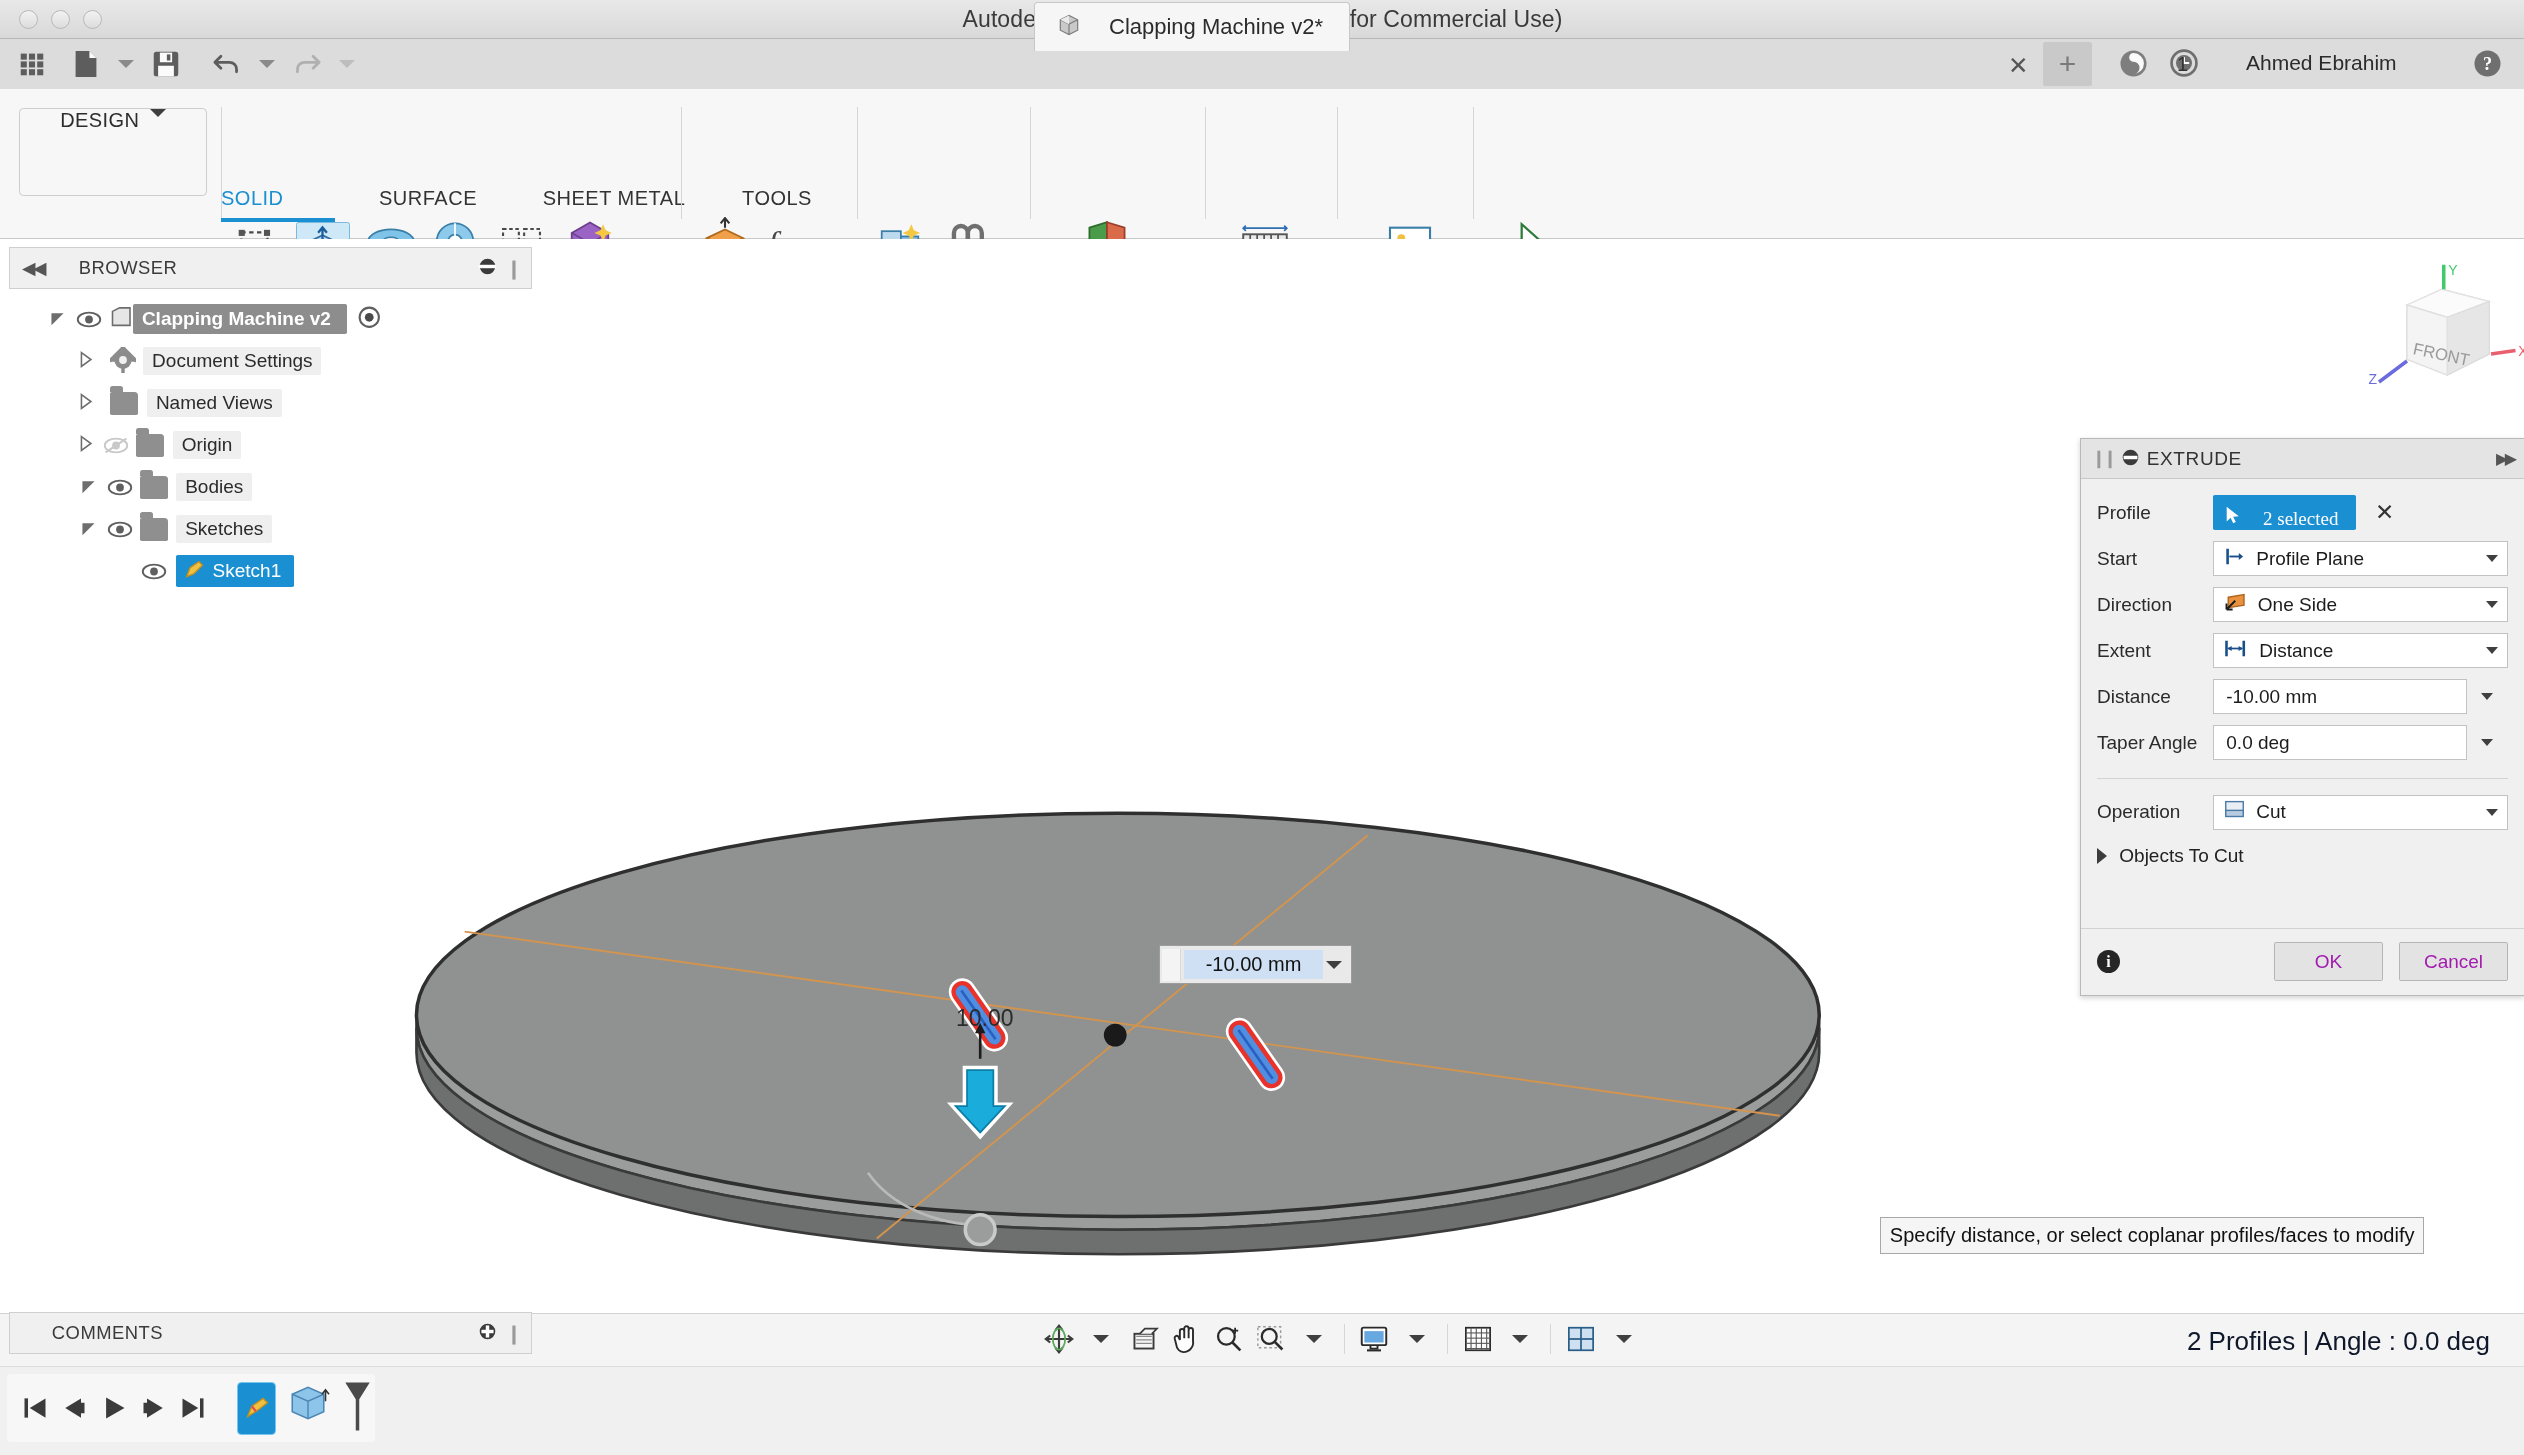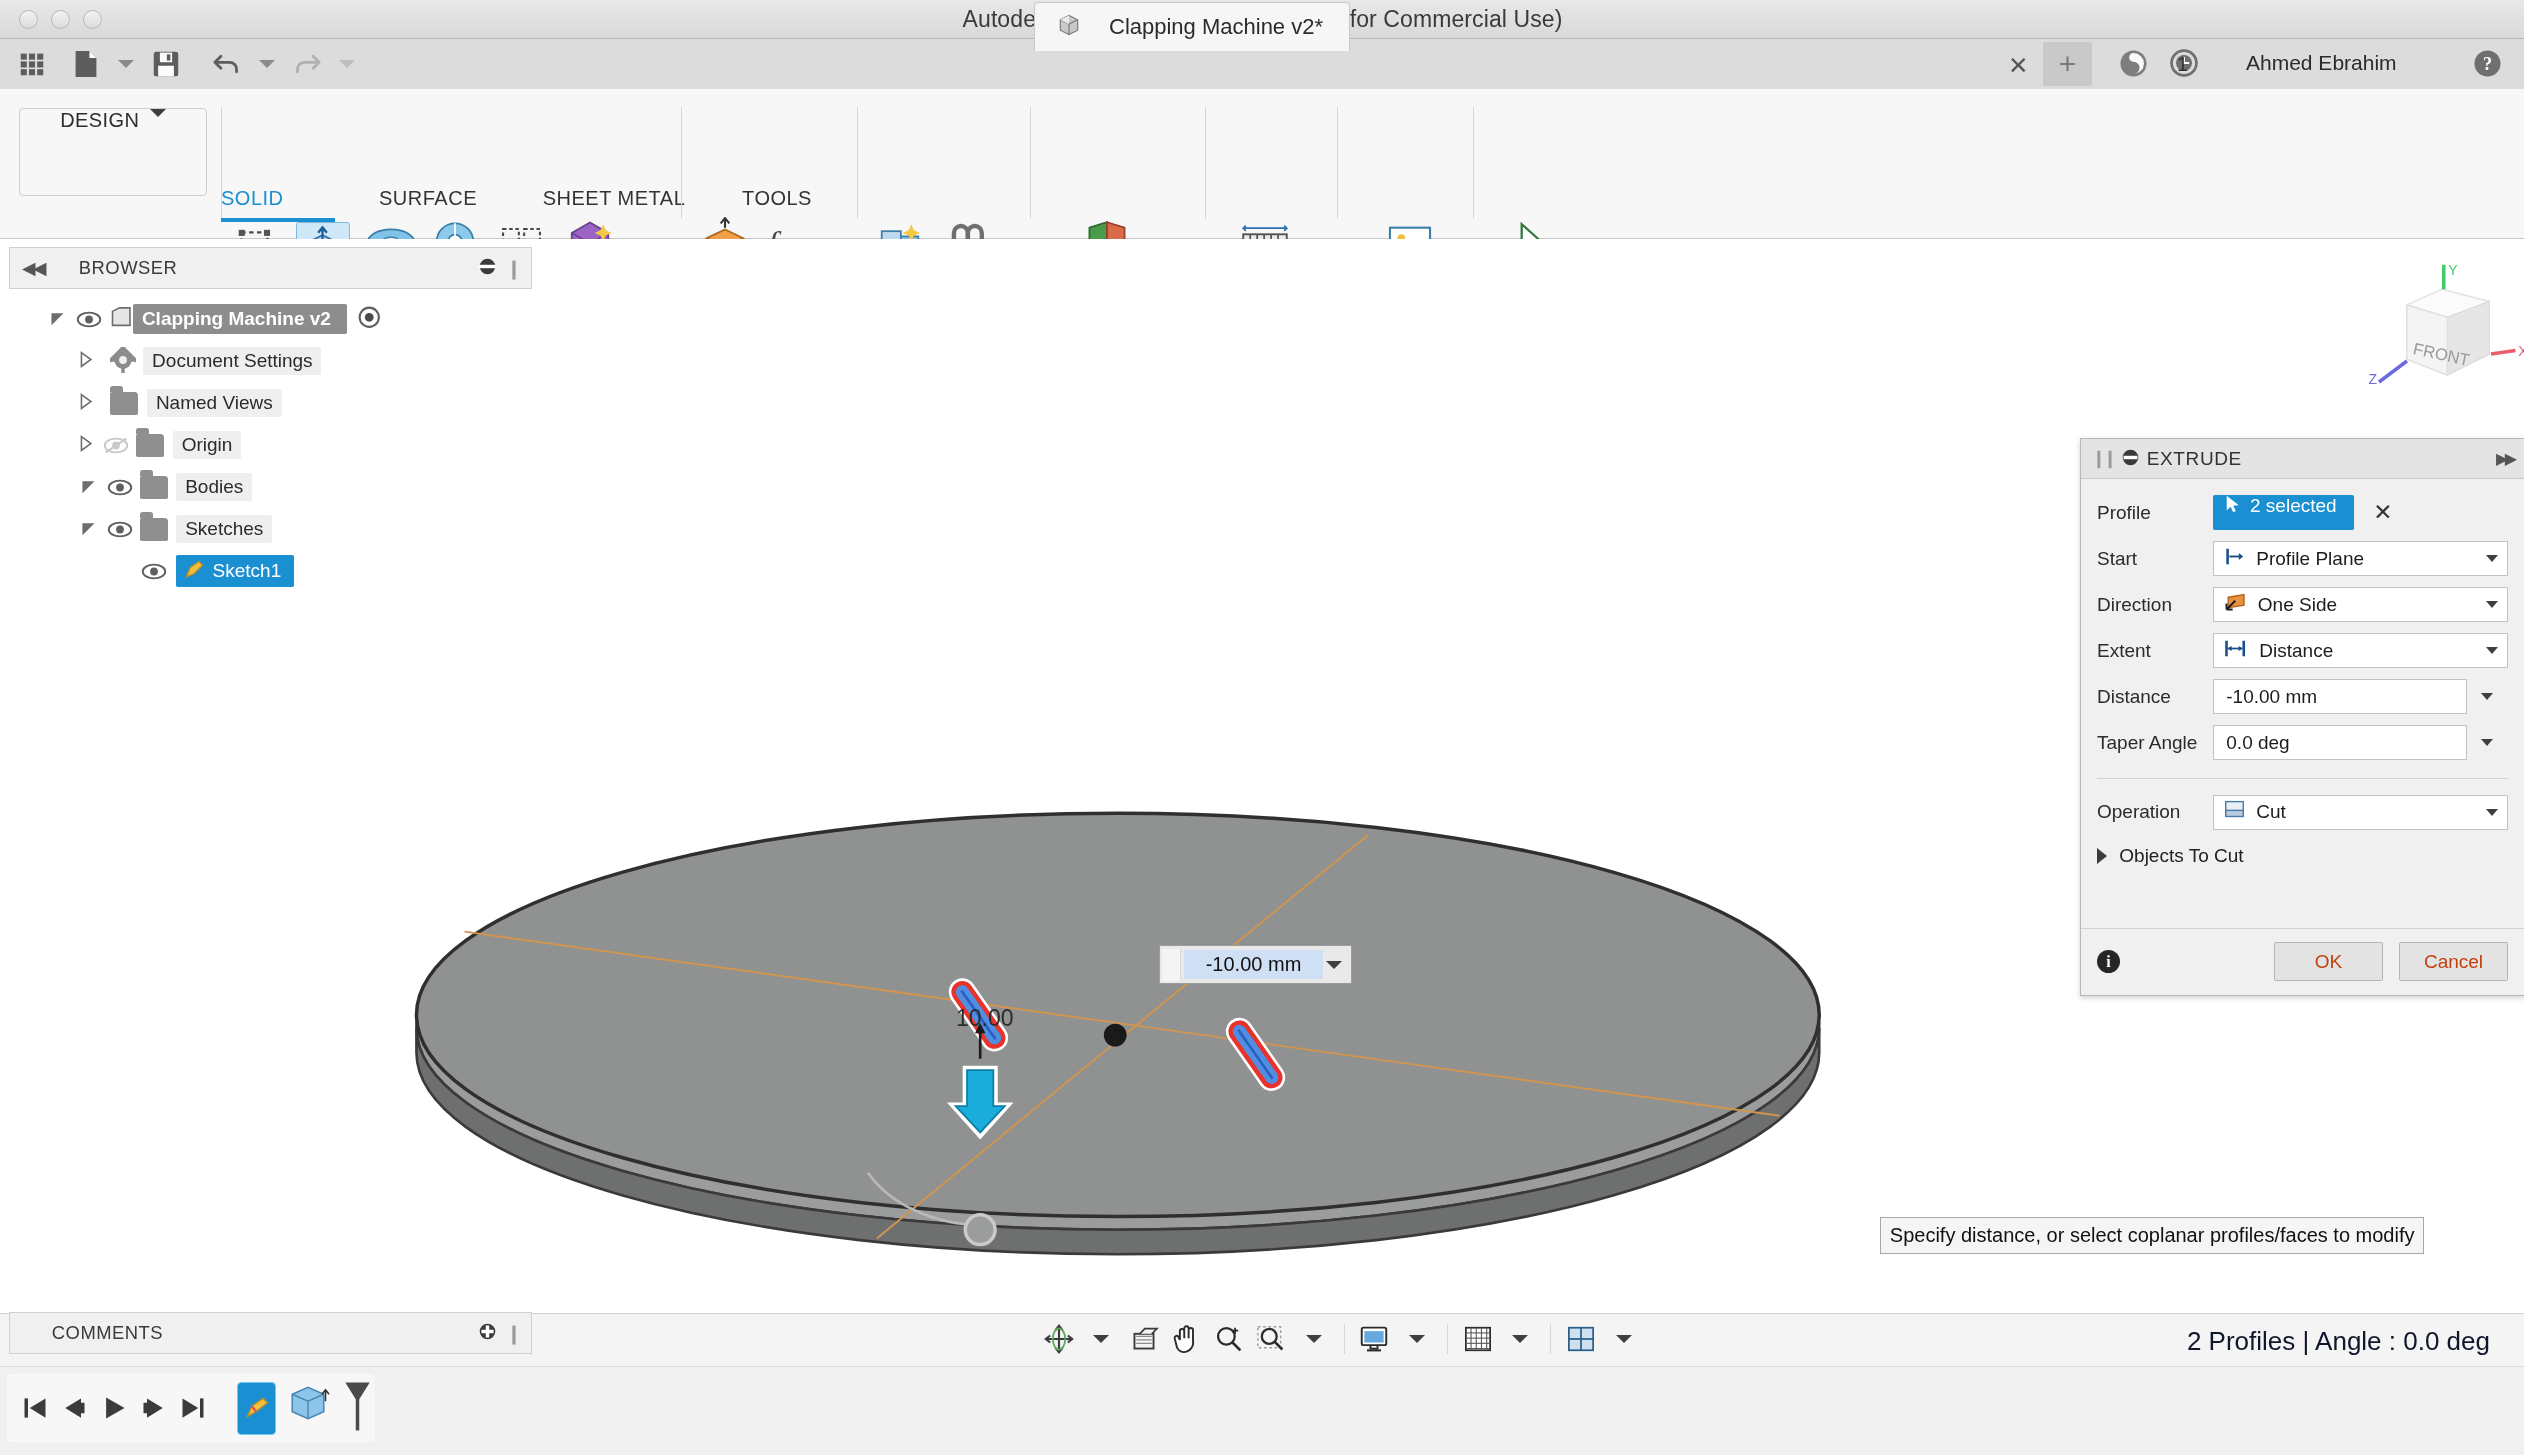--- a/index.html
+++ b/index.html
@@ -131,21 +131,21 @@
     display: flex; align-items: center; padding: 0 10.5px;
   }
   .ex-grip { color: #9a9a9a; font-size: 17.5px; letter-spacing: -3.5px; margin-right: 7px; }
   .ex-title { font-size: 19px; color: #333; letter-spacing: 0.6px; margin-left: 7px; }
   .ex-expand { margin-left: auto; color: #555; font-size: 16px; letter-spacing: -3.5px; }
   .ex-body { padding: 10.5px 16px 8.8px 16px; }
   .ex-row { display: flex; align-items: center; height: 46px; }
   .ex-lab { width: 116px; font-size: 19px; color: #2b2b2b; }
   .ex-sel-btn {
     background: #1a8fd1; color: #fff; font-size: 19px; height: 35px;
-    display: flex; align-items: flex-start; gap: 9px; padding: 0 17.5px 0 10.5px; border-radius: 1.8px;
+    display: flex; align-items: flex-end; gap: 22px; padding: 0 17.5px 0 10.5px; border-radius: 1.8px; font-family: Liberation Serif, serif;
   }
   .ex-clear { margin-left: 19px; font-size: 23px; color: #333; }
   .ex-field {
     flex: 1; height: 35px; background: #fff; border: 0.9px solid #c2c2c2;
     display: flex; align-items: center; gap: 10.5px; padding: 0 8.8px;
     font-size: 19px; color: #1c1c1c;
   }
   .ex-field .caret { margin-left: auto; }
   .ex-field.plain { padding-left: 12.3px; }
   .ex-sep { height: 0.9px; background: #d2d2d2; margin: 12.3px 0 10.5px 0; }
@@ -154,21 +154,21 @@
   .ex-foot {
     border-top: 0.9px solid #d2d2d2; height: 67px; display: flex; align-items: center; padding: 0 16px;
   }
   .info-i {
     width: 23px; height: 23px; border-radius: 50%; background: #262626; color: #fff;
     font-size: 16px; font-weight: bold; display: flex; align-items: center; justify-content: center;
     font-family: "Liberation Serif", serif;
   }
   .btn {
     height: 39px; min-width: 109px; background: #e3e3e3; border: 0.9px solid #b5b5b5;
-    font-size: 19px; color: #c2410c; display: flex; align-items: center; justify-content: center;
+    font-size: 19px; color: #a21caf; display: flex; align-items: center; justify-content: center;
     border-radius: 1.8px;
   }
 
   
   .valuebox {
     position: absolute; left: 1159px; top: 945px; width: 193px; height: 39px;
     background: #e9e9e9; border: 0.9px solid #9c9c9c; display: flex; align-items: center;
   }
   .vb-stub { width: 19px; height: 32px; background: #f4f4f4; border-right: 0.9px solid #d9d9d9; margin-left: 1.8px; }
   .vb-val {

